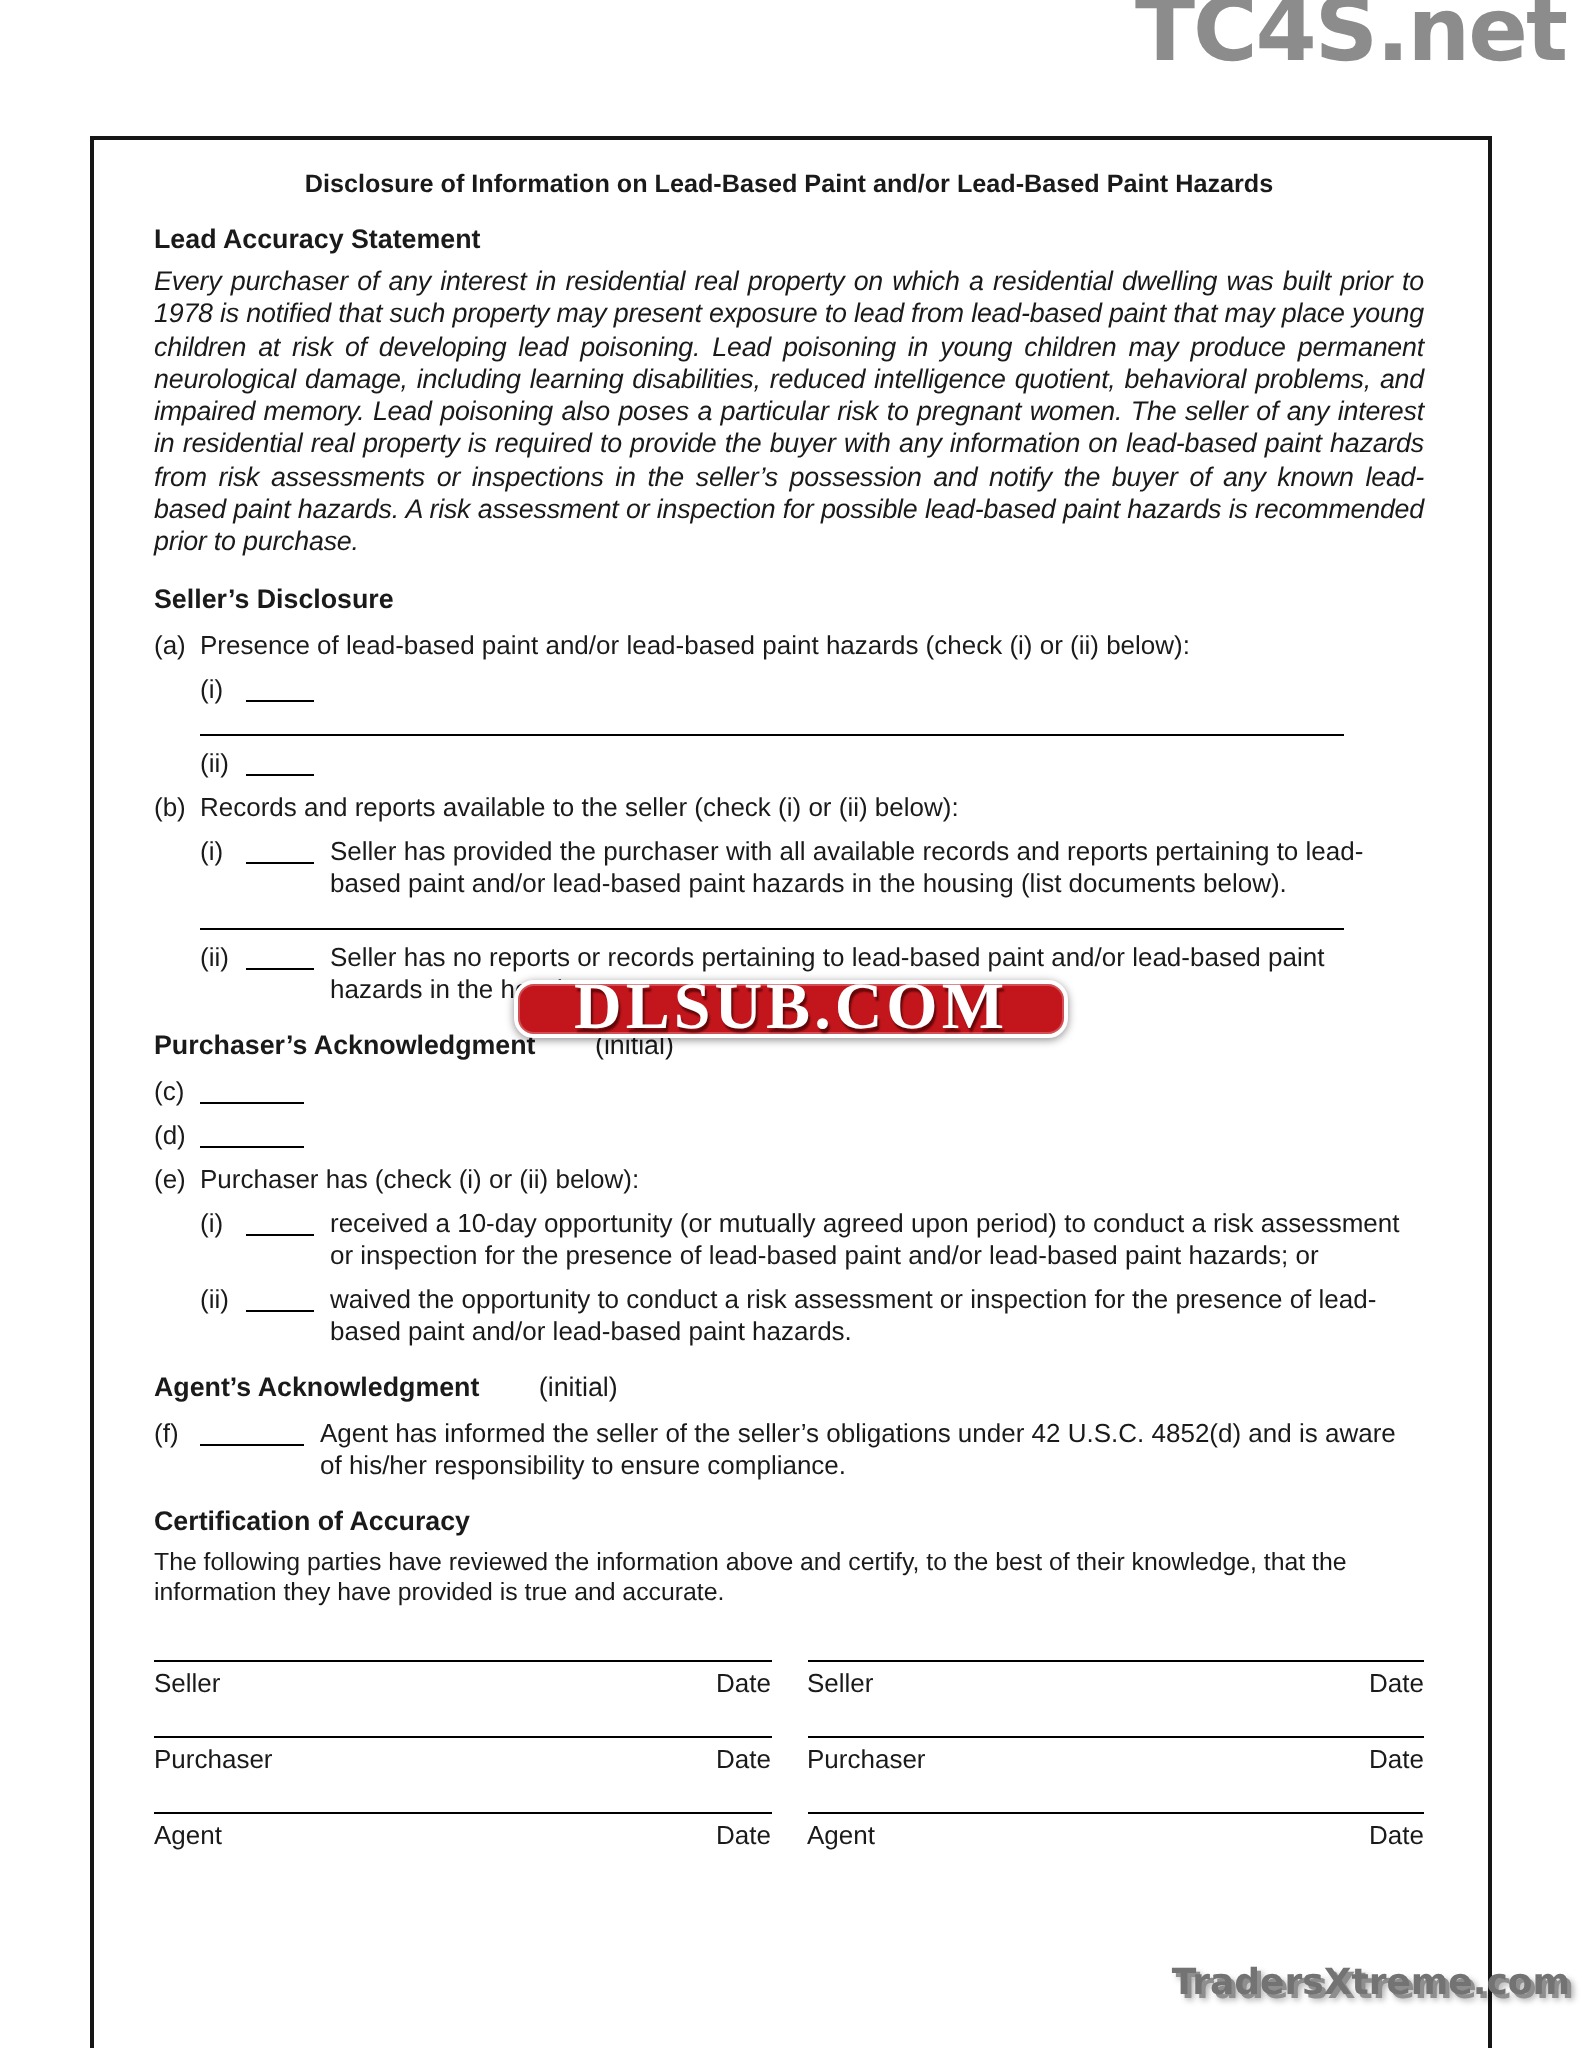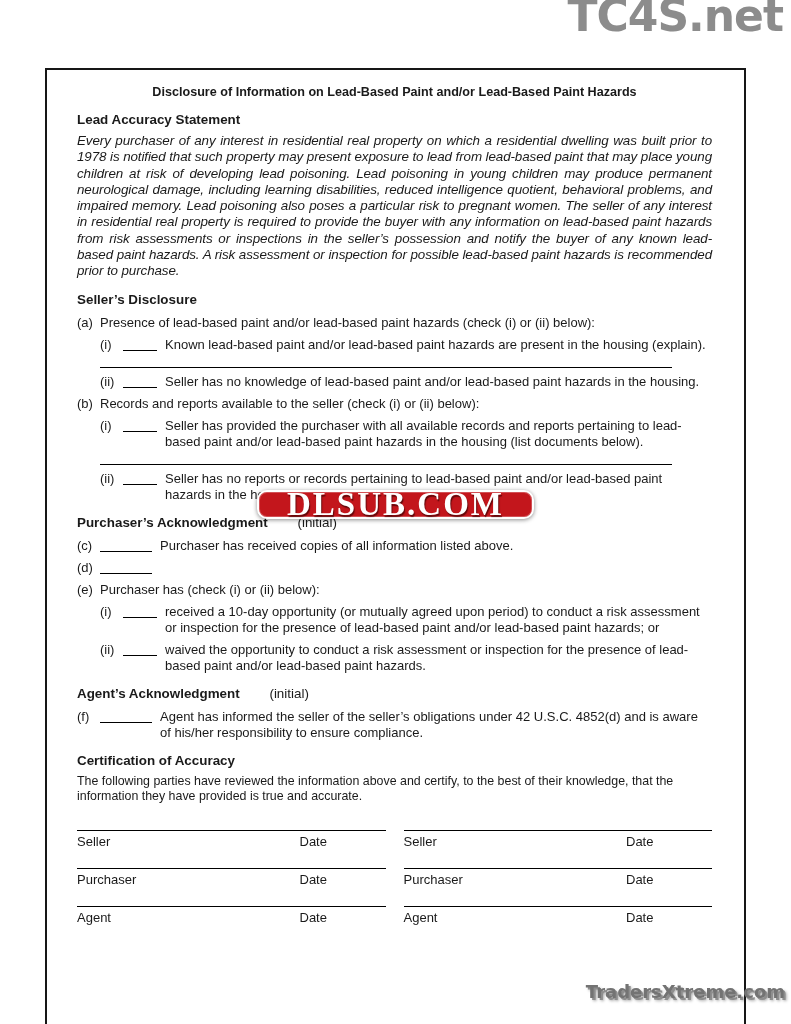--- a/index.html
+++ b/index.html
@@ -51,21 +51,21 @@
   .cert-body { margin: 5px 0 0 0; font-size: 12.4px; line-height: 15px; max-width: 622px; }
   .sig-grid {
     display: grid; grid-template-columns: 1fr 1fr;
     column-gap: 10px; row-gap: 17px; margin-top: 26px; gap: 18px;
   }
   .sig-cell {
     border-top: 1px solid #000; display: flex; padding-top: 3px;
     font-size: 13px;
   }
   .sig-label { flex: 1; }
-  .sig-date { flex: none; width: 86px; }
+  .sig-date { flex: none; width: 86px; text-align: right; }
   
   .badge {
     position: absolute; left: 257px; top: 490px;
     width: 277px; height: 29px; box-sizing: border-box;
     background: #c3161c; border: 2px solid #ffffff; border-radius: 10px;
     box-shadow: 0 1px 4px rgba(0,0,0,.45), inset 0 0 0 1px rgba(255,255,255,.25);
     display: flex; align-items: center; justify-content: center;
     font-family: "Liberation Serif", serif; font-weight: 700;
     font-size: 33px; color: #ffffff; letter-spacing: 2px;
     text-shadow: 1px 2px 1px rgba(90,5,8,.9);
@@ -92,27 +92,25 @@
 
   <div class="h">Seller’s Disclosure</div>
 
   <div class="item first">
     <span class="lbl">(a)</span>
     <span class="txt">Presence of lead-based paint and/or lead-based paint hazards (check (i) or (ii) below):</span>
   </div>
   <div class="item lvl2">
     <span class="lbl">(i)</span>
     <span class="blank sm"></span>
-    <span class="txt">Known lead-based paint and/or lead-based paint hazards are present in the housing (explain).</span>
   </div>
   <div class="fill-line"></div>
   <div class="item lvl2">
     <span class="lbl">(ii)</span>
     <span class="blank sm"></span>
-    <span class="txt">Seller has no knowledge of lead-based paint and/or lead-based paint hazards in the housing.</span>
   </div>
 
   <div class="item">
     <span class="lbl">(b)</span>
     <span class="txt">Records and reports available to the seller (check (i) or (ii) below):</span>
   </div>
   <div class="item lvl2">
     <span class="lbl">(i)</span>
     <span class="blank sm"></span>
     <span class="txt">Seller has provided the purchaser with all available records and reports pertaining to lead-based paint and/or lead-based paint hazards in the housing (list documents below).</span>
@@ -124,21 +122,20 @@
     <span class="txt">Seller has no reports or records pertaining to lead-based paint and/or lead-based paint hazards in the housing.</span>
   </div>
 
   <div class="h">
     <span>Purchaser’s Acknowledgment</span><span class="n"> (initial)</span>
   </div>
 
   <div class="item first">
     <span class="lbl">(c)</span>
     <span class="blank md"></span>
-    <span class="txt">Purchaser has received copies of all information listed above.</span>
   </div>
   <div class="item">
     <span class="lbl">(d)</span>
     <span class="blank md"></span>
   </div>
   <div class="item">
     <span class="lbl">(e)</span>
     <span class="txt">Purchaser has (check (i) or (ii) below):</span>
   </div>
   <div class="item lvl2">

